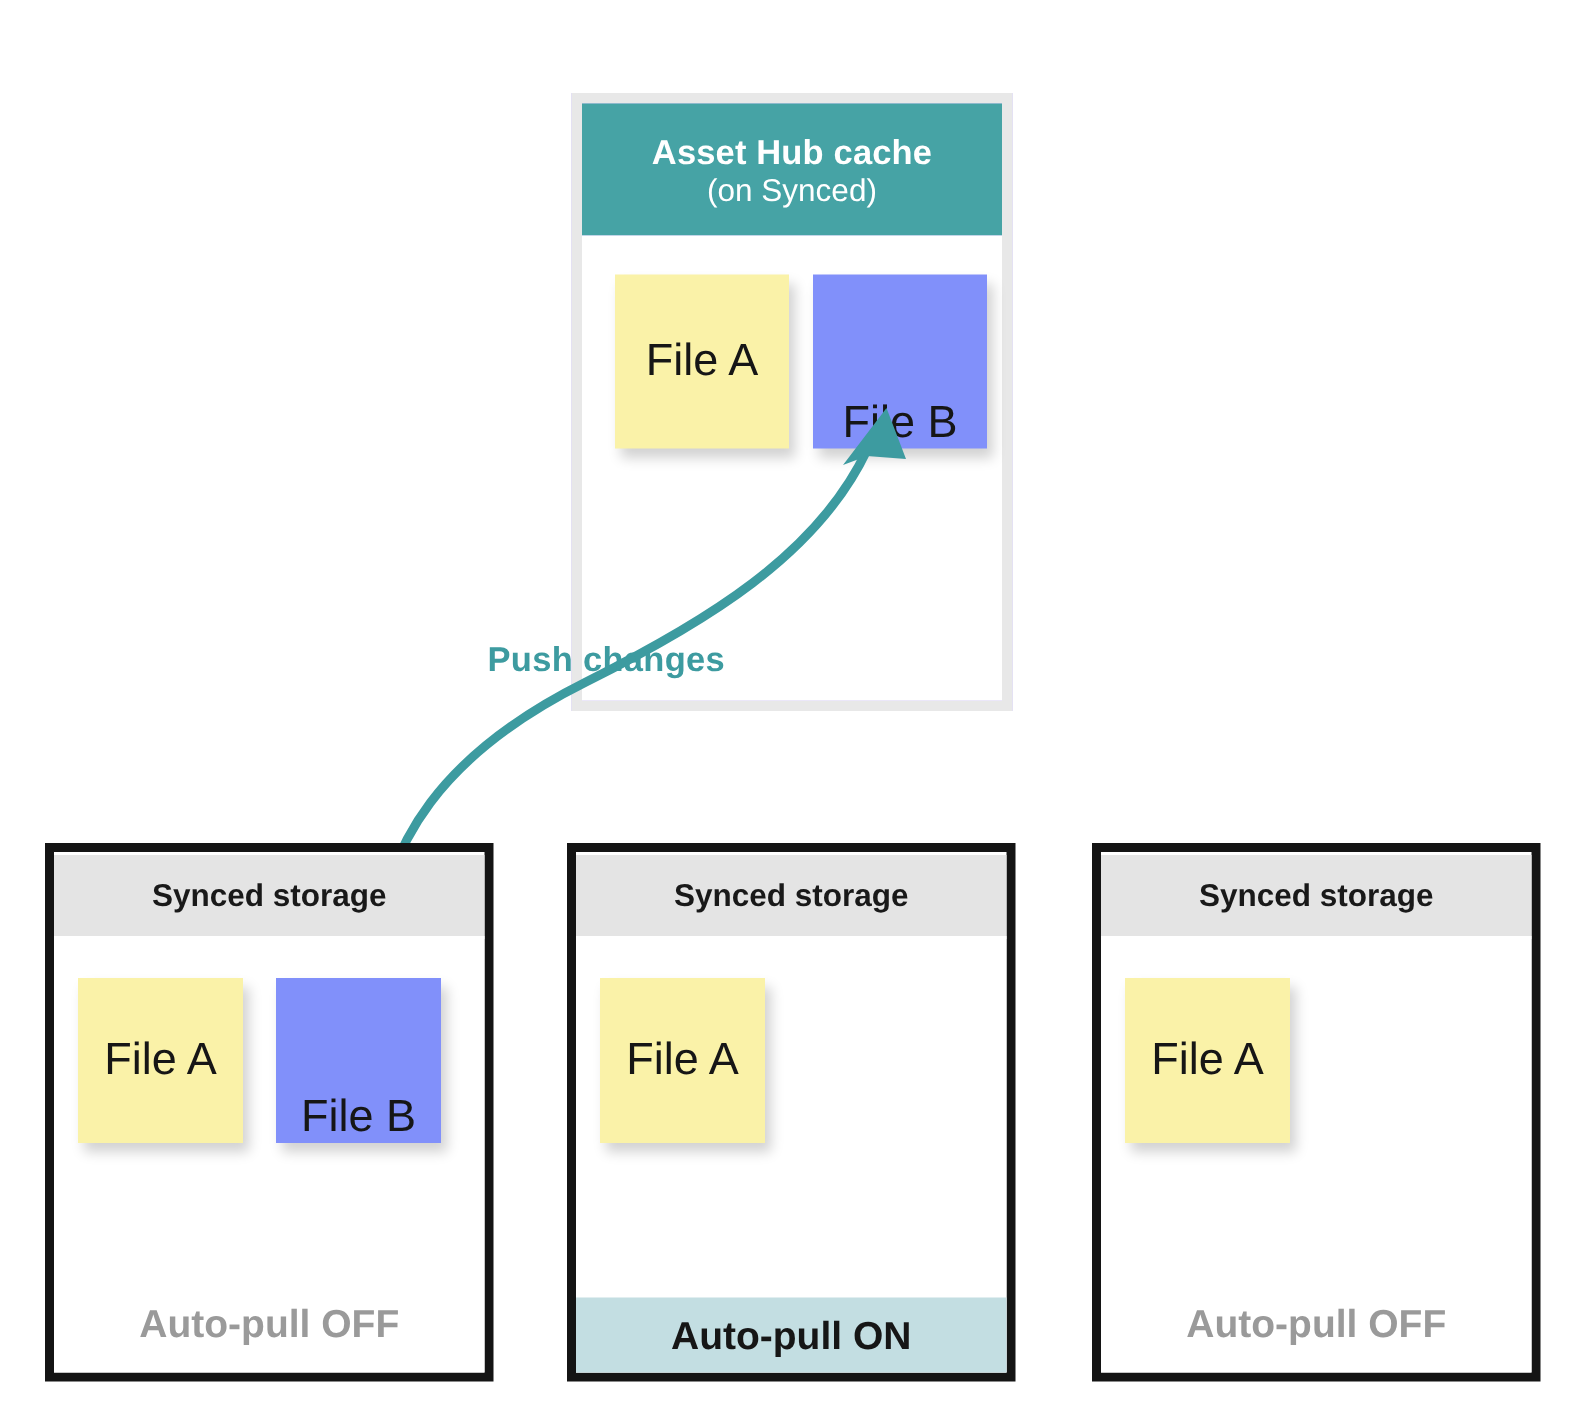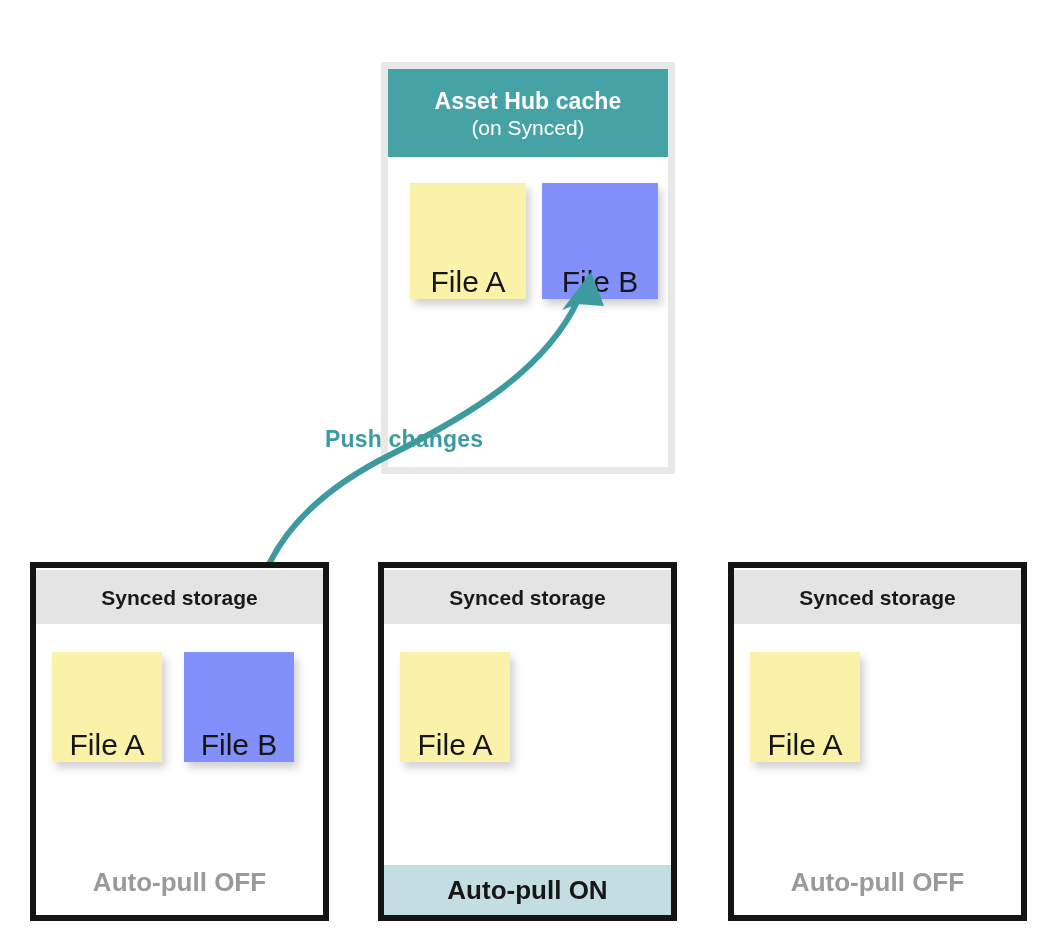--- a/index.html
+++ b/index.html
@@ -68,21 +68,21 @@
   
   .note {
     position: absolute;
     display: flex;
     align-items: center;
     justify-content: center;
     font-size: 30px;
     color: #161616;
     box-shadow: 4px 6px 8px rgba(0,0,0,0.18);
   }
-  .note.yellow { background: #faf2a8; align-items: flex-end; }
+  .note.yellow { background: #faf2a8; }
   .note.blue   { background: #8190fa; align-items: flex-end; }
 
   .note-cache-a { left: 22px;  top: 26px; width: 116px; height: 116px; }
   .note-cache-b { left: 154px; top: 26px; width: 116px; height: 116px; }
 
   
   .client-box {
     position: absolute;
     top: 562px;
     width: 299px;

